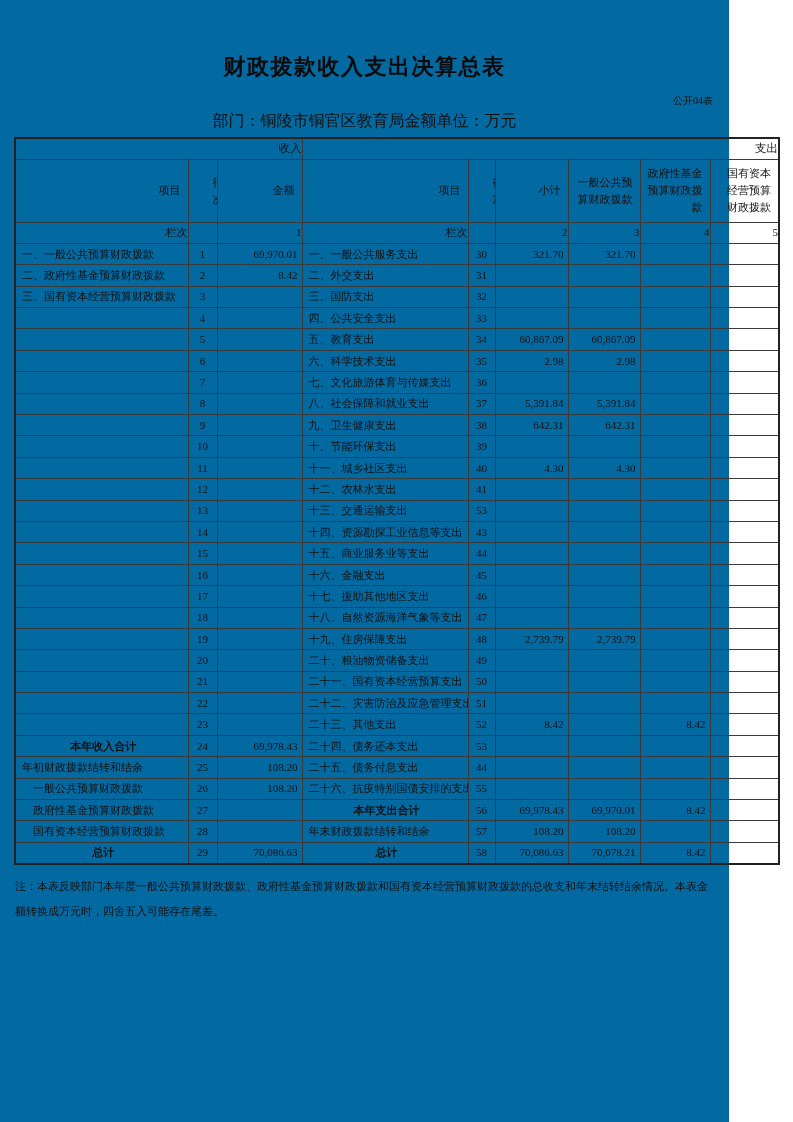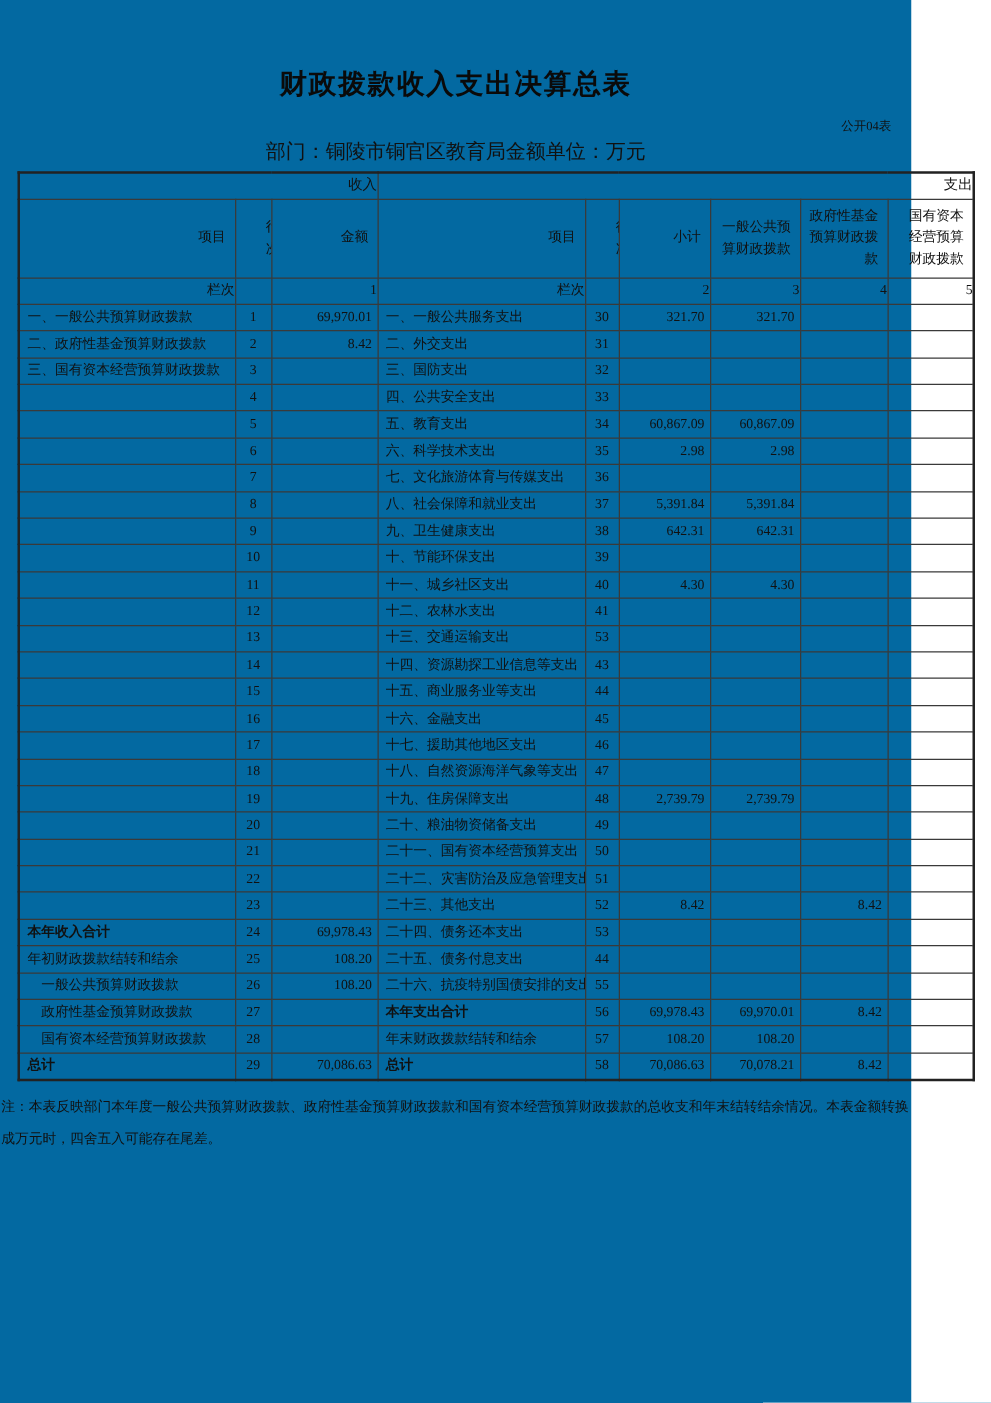--- a/index.html
+++ b/index.html
@@ -33,28 +33,28 @@
     border:1px solid #3a3a3a; height:21.4px;
     line-height:1.35; vertical-align:middle;
     overflow:hidden;
   }
   table.budget thead td { text-align:right; }
   td.section-head { height:21px; font-size:11.5px; }
   tr.colhead td { height:63px; padding:0 7px; line-height:1.55; word-break:break-all; }
   tr.colhead td.rowno-head { padding:0 24px; }
   tr.lanci td { height:21px; }
   td.item { text-align:left; padding:0 3px 0 6px; white-space:nowrap; }
-  td.item.total { text-align:left; font-weight:bold; white-space:normal; }
+  td.item.total { text-align:center; font-weight:bold; white-space:normal; }
   td.item.sub { padding-left:17px; }
   td.rowno { text-align:center; }
   td.num { text-align:right; padding-right:4px; white-space:nowrap; }
   td.c { text-align:center; }
 
   .note {
-    margin:9px 1px 0; font-size:11px; line-height:2.3; color:#111;
+    margin:9px 15px 0; font-size:11px; line-height:2.3; color:#111;
     text-align:left;
   }
 </style>
 </head>
 <body>
 
 <div class="page">
 
   <div class="title">财政拨款收入支出决算总表</div>
 

